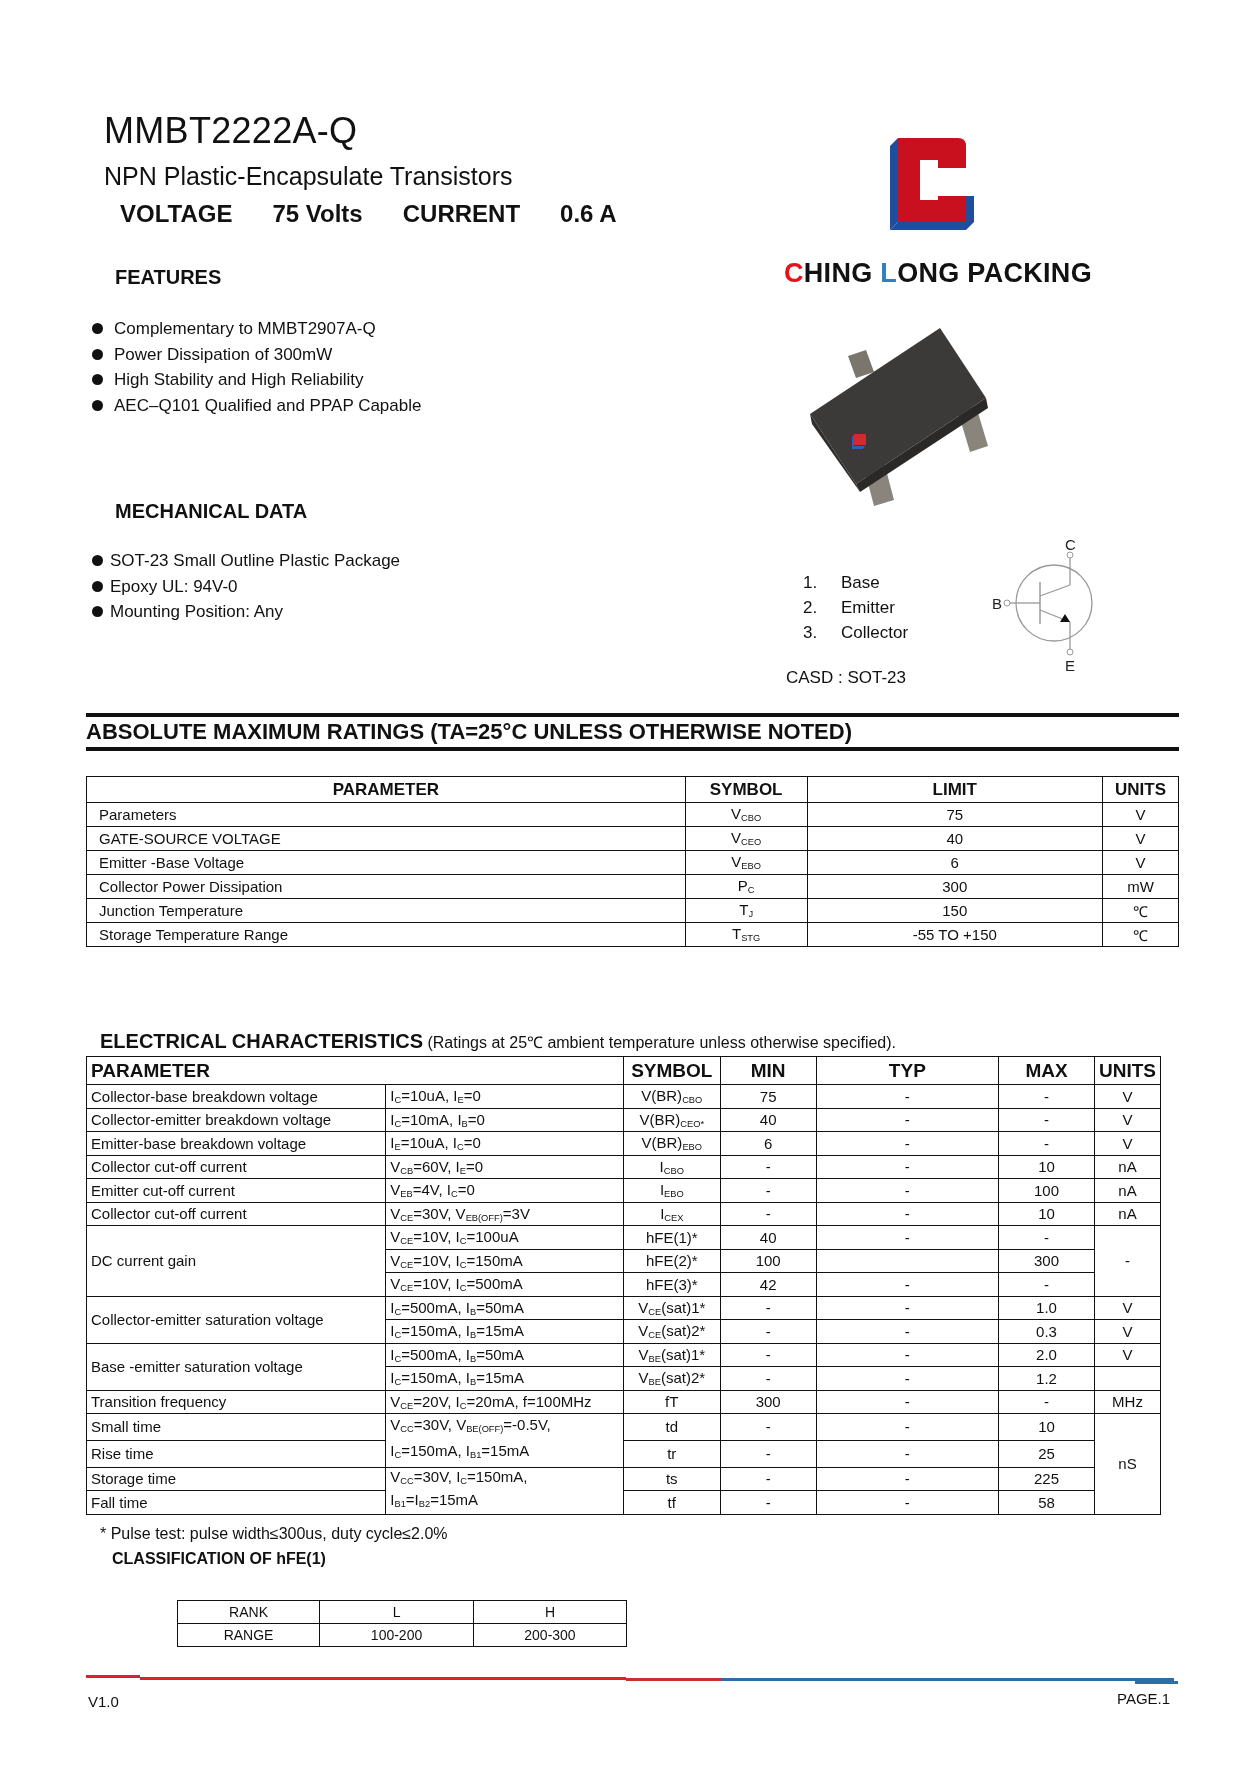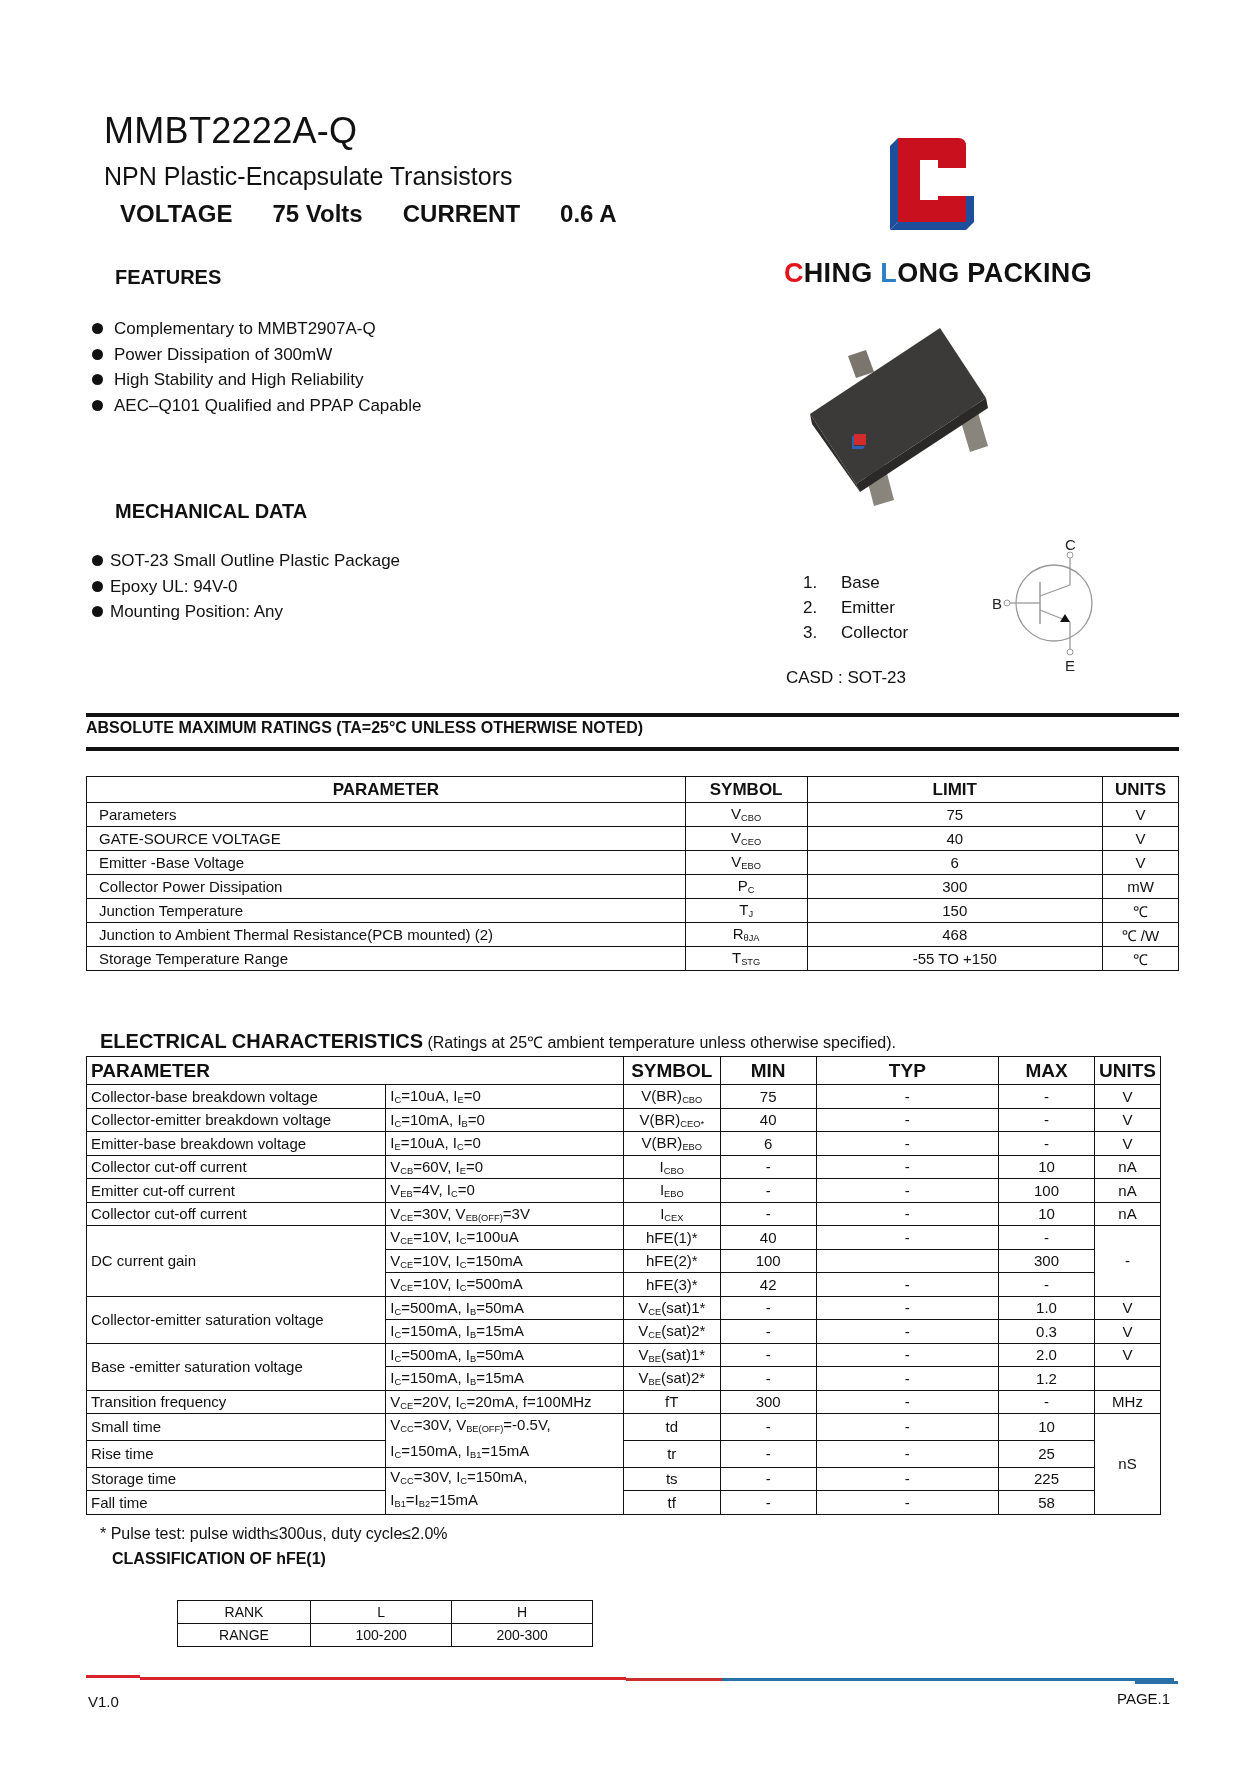--- a/index.html
+++ b/index.html
@@ -23,39 +23,39 @@
   .brand { left: 784px; top: 258px; font-size: 27px; font-weight: 700; letter-spacing: 0.3px; }
   .brand .r { color: #e3141b; }
   .brand .b { color: #2d7fc5; }
 
   .pins { left: 803px; top: 570px; font-size: 17px; line-height: 25px; }
   .pins .row { display: flex; }
   .pins .n { width: 38px; }
   .casd { left: 786px; top: 668px; font-size: 17px; }
 
   .rule-thick { height: 4px; background: #111; }
-  .amr-title { left: 86px; top: 719px; font-size: 16px; font-weight: 700; }
+  .amr-title { left: 86px; top: 719px; font-size: 22px; font-weight: 700; }
 
   table { border-collapse: collapse; }
   .amr { position: absolute; left: 86px; top: 776px; width: 1093px; font-size: 15px; }
   .amr td, .amr th { border: 1.5px solid #111; height: 24px; padding: 0 12px; }
   .amr th { font-weight: 700; font-size: 17px; text-align: center; height: 26px; }
   .amr td.c { text-align: center; }
 
   .ec-title { left: 100px; top: 1030px; font-size: 20px; font-weight: 700; }
   .ec-title .note { font-weight: 400; font-size: 16px; }
   .ec { position: absolute; left: 86px; top: 1056px; width: 1075px; font-size: 15px; }
   .ec td, .ec th { border: 1.5px solid #111; height: 23.5px; padding: 0 4px; }
   .ec th { font-weight: 700; font-size: 19px; text-align: center; height: 28px; }
   .ec th.l { text-align: left; }
   .ec td.c { text-align: center; }
 
   .pulse { left: 100px; top: 1525px; font-size: 16px; }
   .class-title { left: 112px; top: 1550px; font-size: 16px; font-weight: 700; }
-  .cls { position: absolute; left: 177px; top: 1600px; width: 416px; font-size: 14px; }
+  .cls { position: absolute; left: 177px; top: 1600px; width: 450px; font-size: 14px; }
   .cls td { border: 1.5px solid #111; height: 23px; text-align: center; }
 
   .foot-red1 { left: 86px; top: 1675px; width: 54px; height: 3px; background: #d8232a; }
   .foot-red2 { left: 140px; top: 1677px; width: 486px; height: 3px; background: #d8232a; }
   .foot-red3 { left: 626px; top: 1678px; width: 96px; height: 3px; background: #c9302c; }
   .foot-blue { left: 722px; top: 1678px; width: 452px; height: 3px; background: #2a6fa8; }
   .foot-blue2 { left: 1135px; top: 1681px; width: 43px; height: 3px; background: #2a6fa8; }
   .ver { left: 88px; top: 1693px; font-size: 15px; }
   .page { left: 1117px; top: 1690px; font-size: 15px; }
 </style>
@@ -210,26 +210,20 @@
         <td class="c">300</td>
         <td class="c">mW</td>
       </tr>
       <tr>
         <td>Junction Temperature</td>
         <td class="c"><span>T</span><sub>J</sub></td>
         <td class="c">150</td>
         <td class="c">℃</td>
       </tr>
       <tr>
-        <td>Junction to Ambient Thermal Resistance(PCB mounted) (2)</td>
-        <td class="c"><span>R</span><sub>θJA</sub></td>
-        <td class="c">468</td>
-        <td class="c">℃ /W</td>
-      </tr>
-      <tr>
         <td>Storage Temperature Range</td>
         <td class="c"><span>T</span><sub>STG</sub></td>
         <td class="c">-55 TO +150</td>
         <td class="c">℃</td>
       </tr>
     </tbody>
 </table>
 
 <div class="abs ec-title">
   <span>ELECTRICAL CHARACTERISTICS</span><span class="note"> (Ratings at 25℃ ambient temperature unless otherwise specified).</span>

